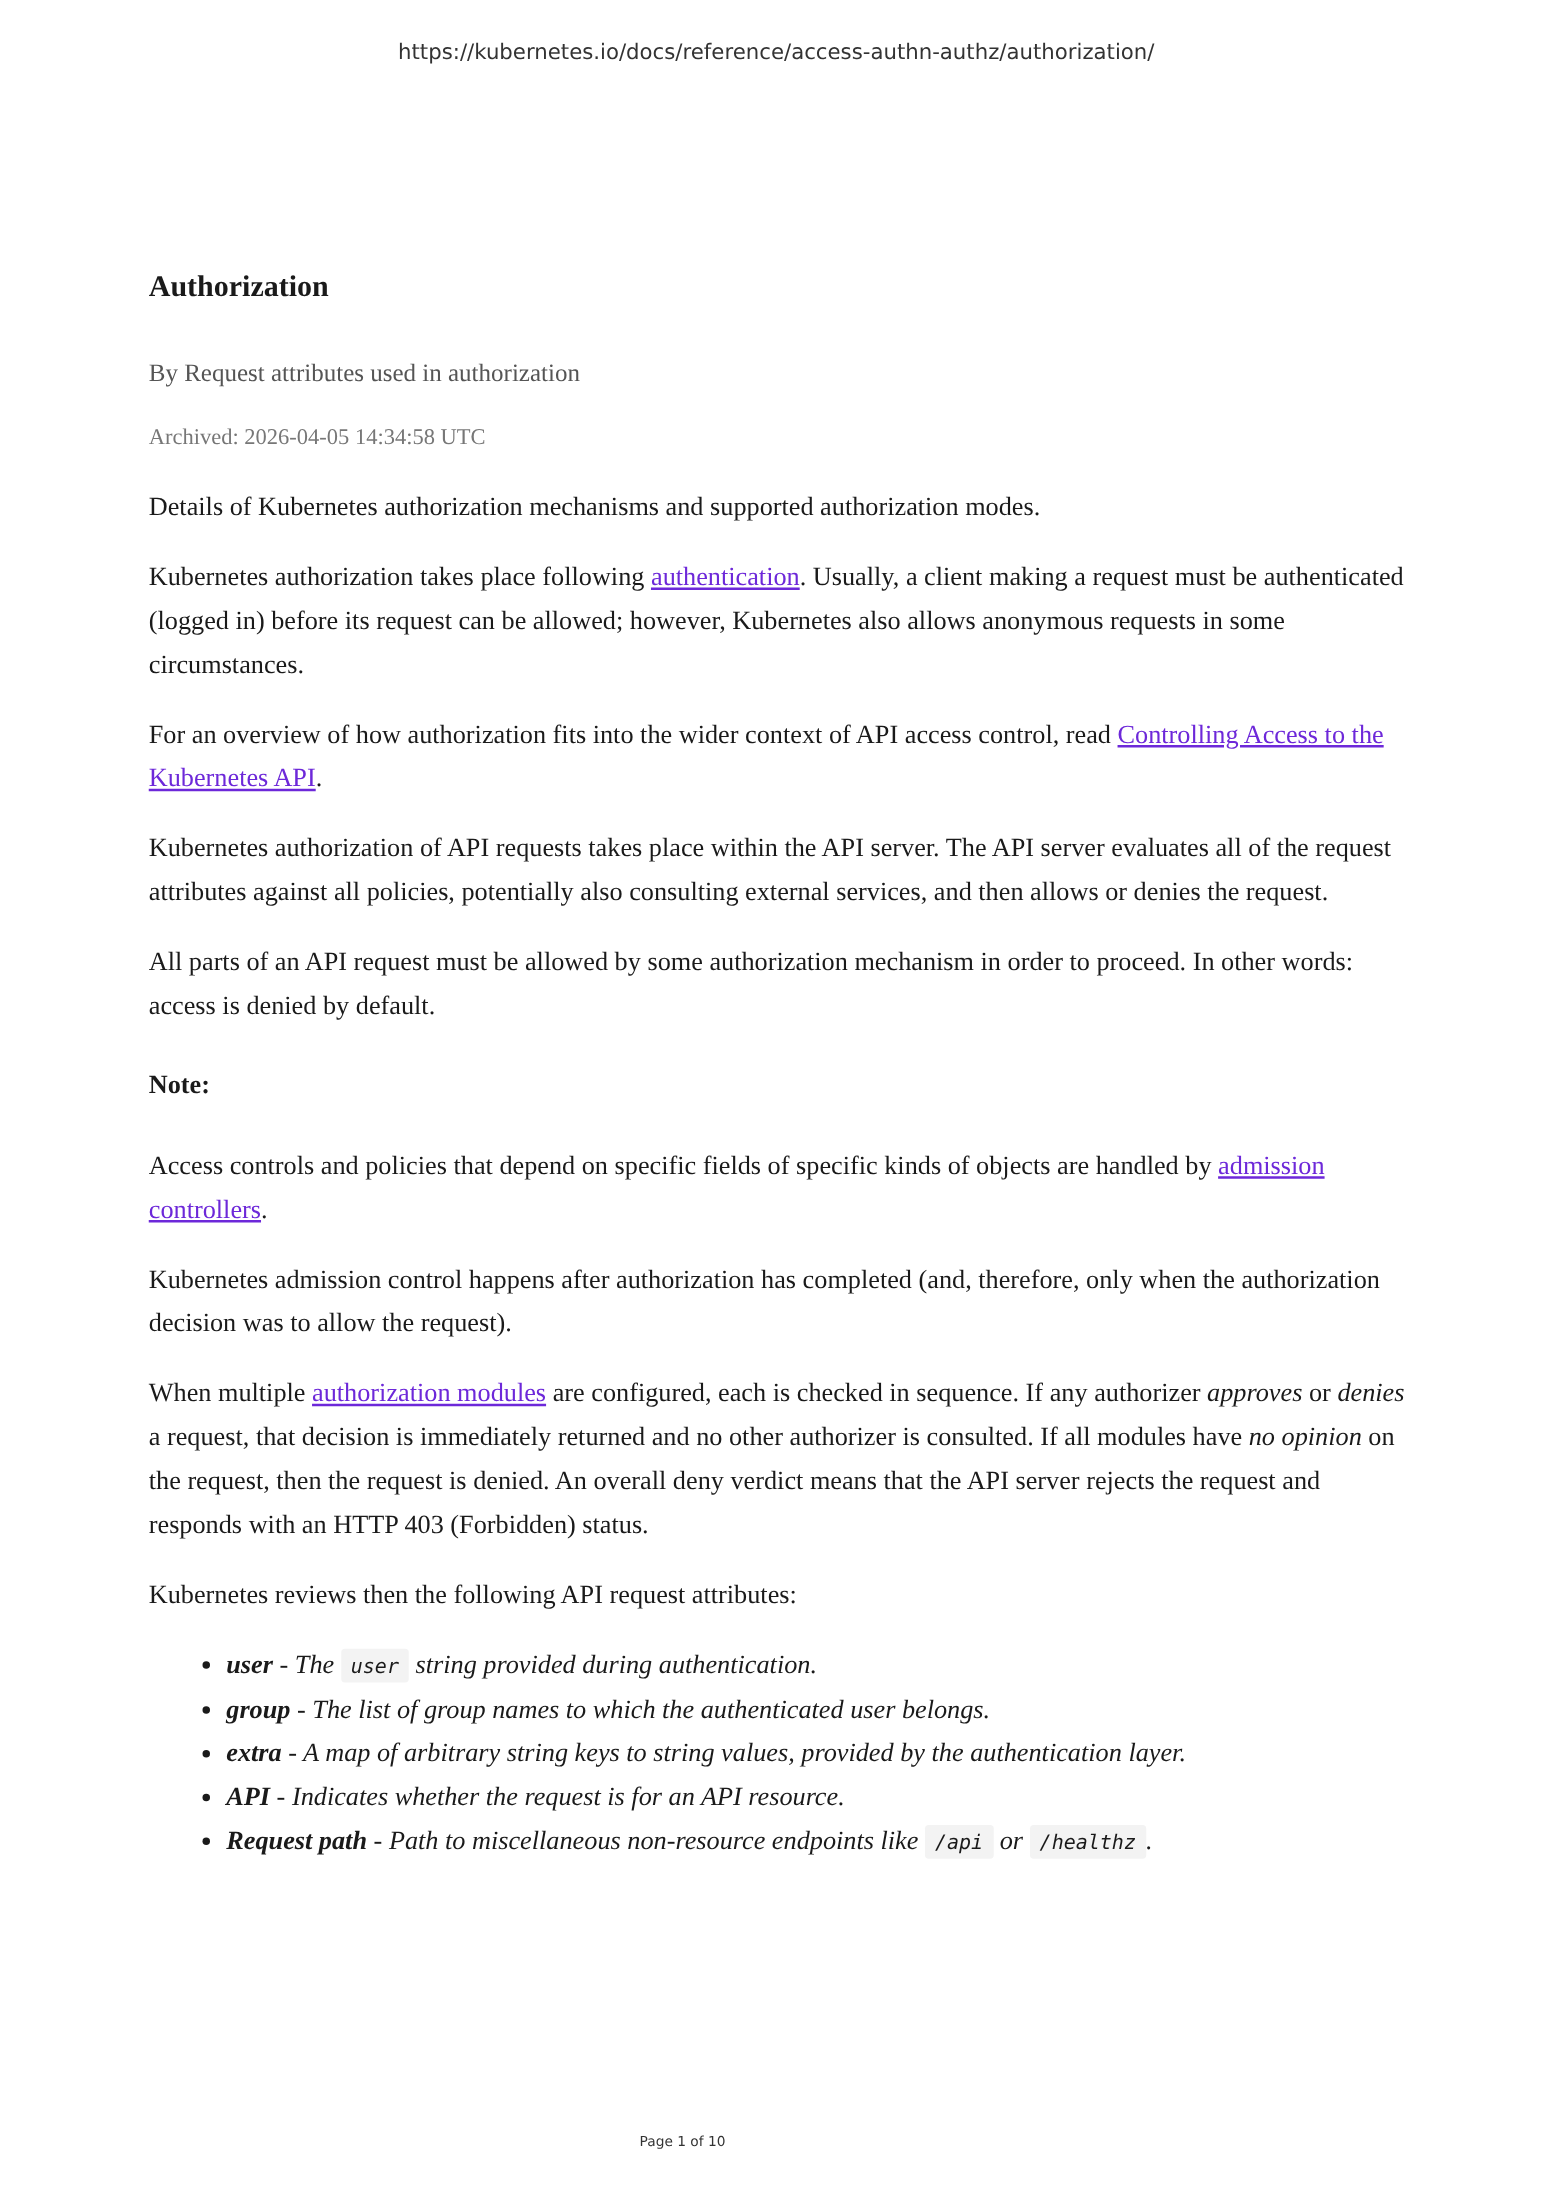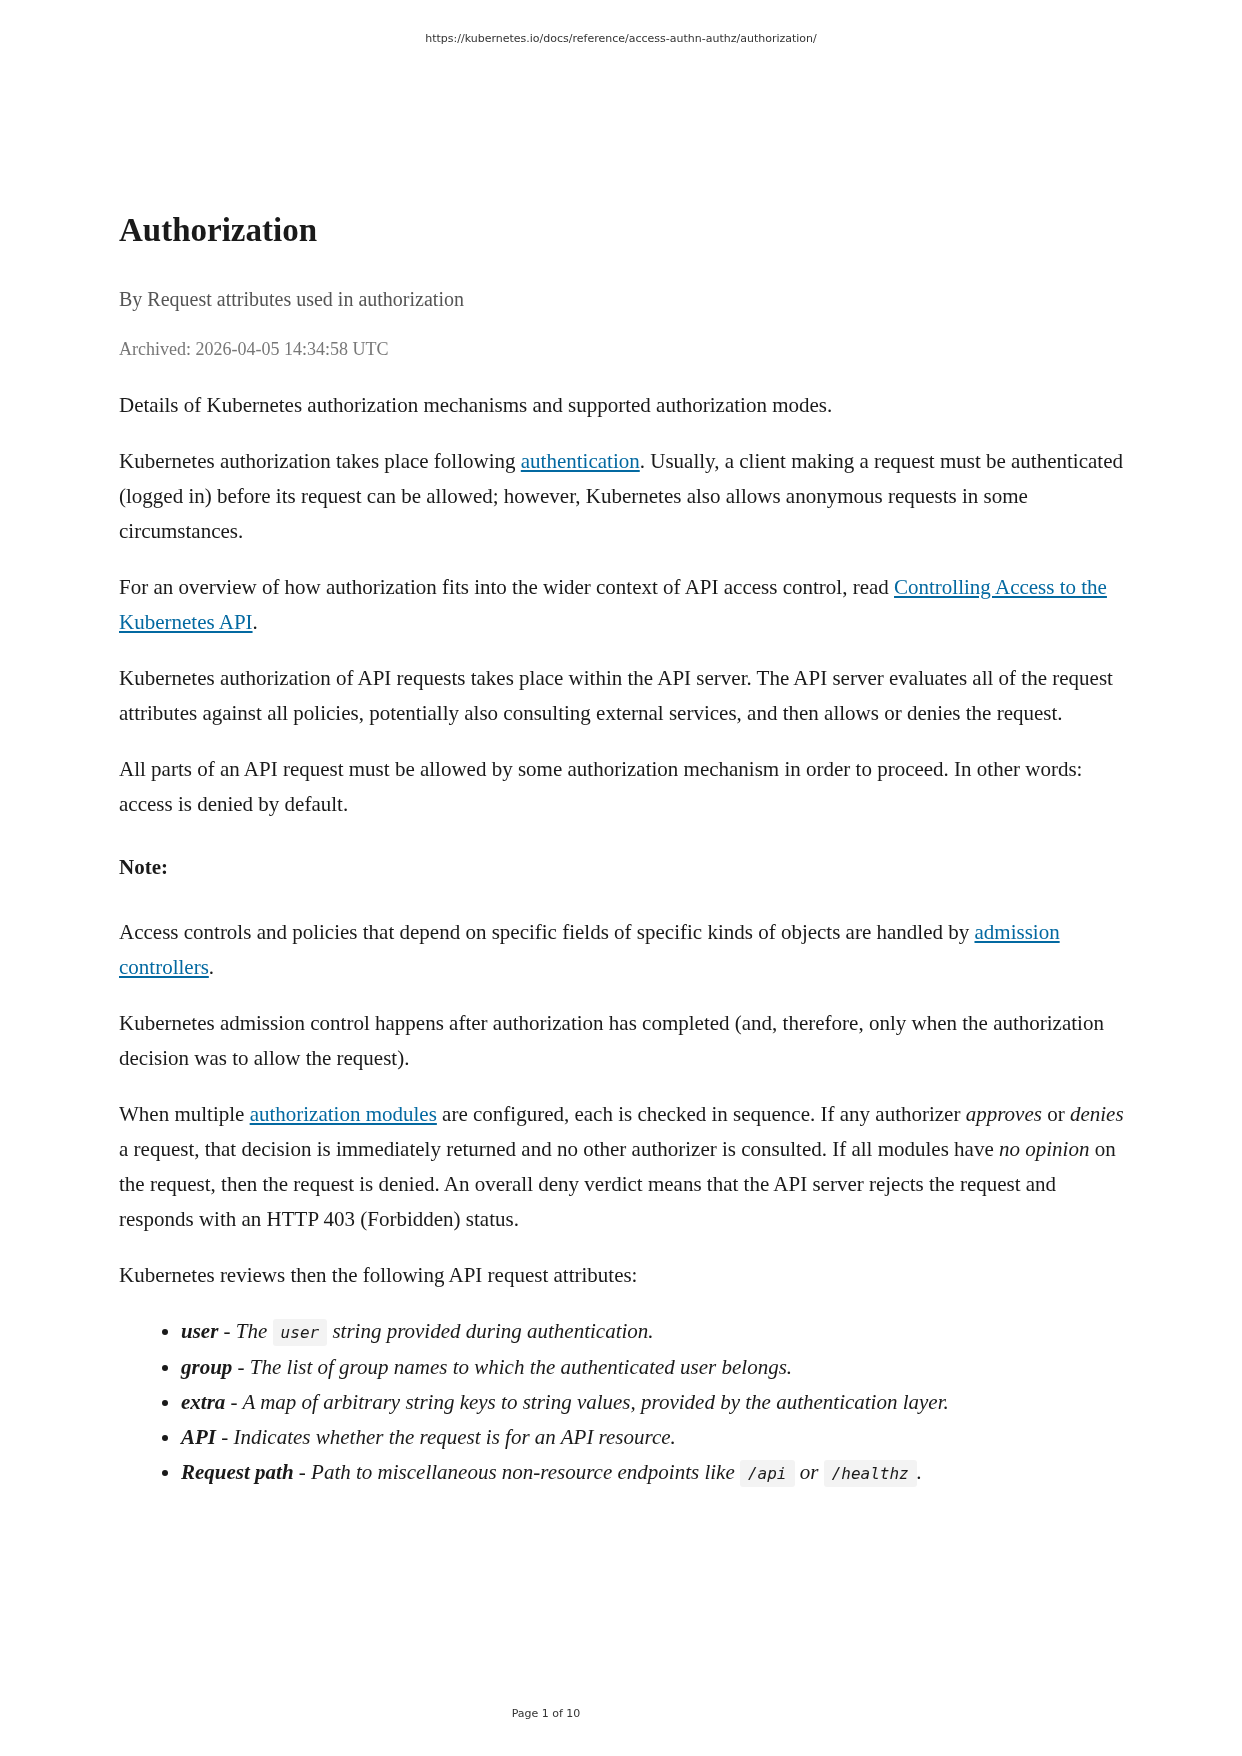--- a/index.html
+++ b/index.html
@@ -1,25 +1,25 @@
 <!DOCTYPE html>
 <html><head>
 <meta charset="utf-8">
 <style>
   html, body { margin: 0; padding: 0; background: #ffffff; }
   body { width: 1242px; height: 1756px; position: relative; overflow: hidden; }
   .url { position: absolute; top: 32px; left: 0; width: 1242px; text-align: center;
-         font-family: "DejaVu Sans", sans-serif; font-size: 11px; color: #333; }
+         font-family: "DejaVu Sans", sans-serif; font-size: 17px; color: #333; }
   .page { position: absolute; top: 0; left: 119px; width: 1010px;
           font-family: "Liberation Serif", serif; color: #1a1a1a; font-size: 21px; line-height: 35px; }
-  h1 { position: absolute; top: 210px; margin: 0; font-size: 33px; line-height: 40px; font-weight: bold; }
+  h1 { position: absolute; top: 210px; margin: 0; font-size: 24px; line-height: 40px; font-weight: bold; }
   .byline { position: absolute; top: 285px; color: #555; font-size: 20px; line-height: 28px; margin: 0; }
   .archived { position: absolute; top: 336px; color: #777; font-size: 18px; line-height: 26px; margin: 0; }
   p { margin: 0; }
-  a { color: #0369a1; text-decoration: underline; font-family: Liberation Serif, serif; }
+  a { color: #6d28d9; text-decoration: underline; font-family: Liberation Serif, serif; }
   .flow { position: absolute; top: 388px; left: 0; width: 1010px; }
   .flow p { margin-bottom: 21px; }
   h2 { font-size: 27px; line-height: 34px; margin: 24px 0 26px 0; font-weight: bold; }
   .note { font-weight: bold; margin: 28px 0 30px 0 !important; }
   ul { margin: 0; padding-left: 62px; font-style: italic; }
   li { line-height: 35px; }
   code { font-family: "DejaVu Sans Mono", monospace; font-size: 16px; background: #f3f3f3;
          padding: 4px 8px; border-radius: 3px; }
   .footer { position: absolute; top: 1707px; left: 0; width: 1092px; text-align: center;
             font-family: "DejaVu Sans", sans-serif; font-size: 11px; color: #333; }

